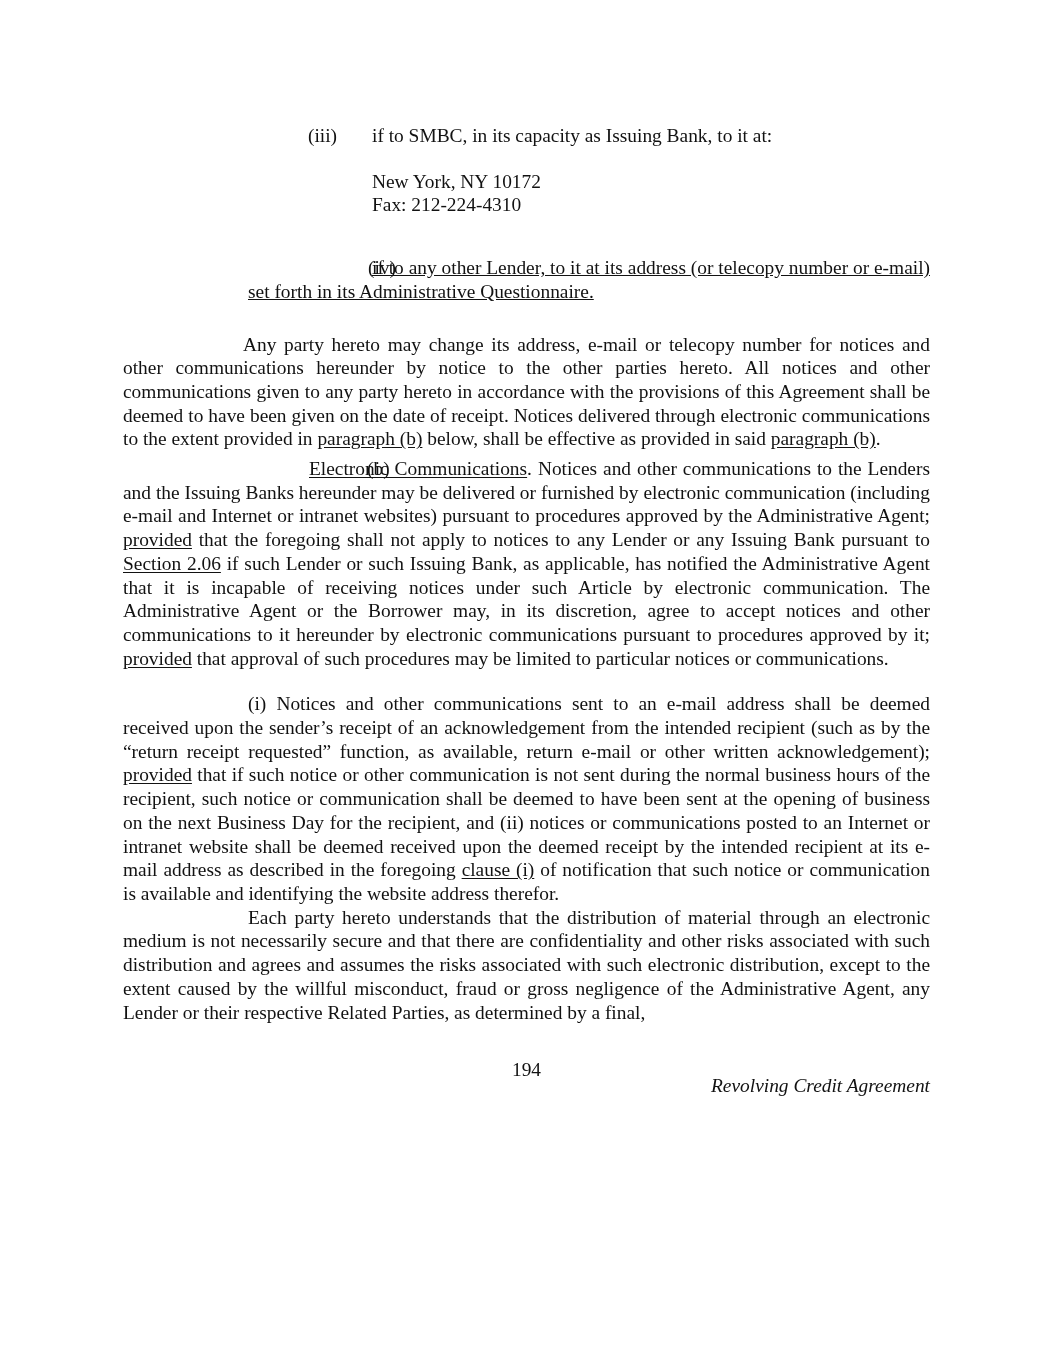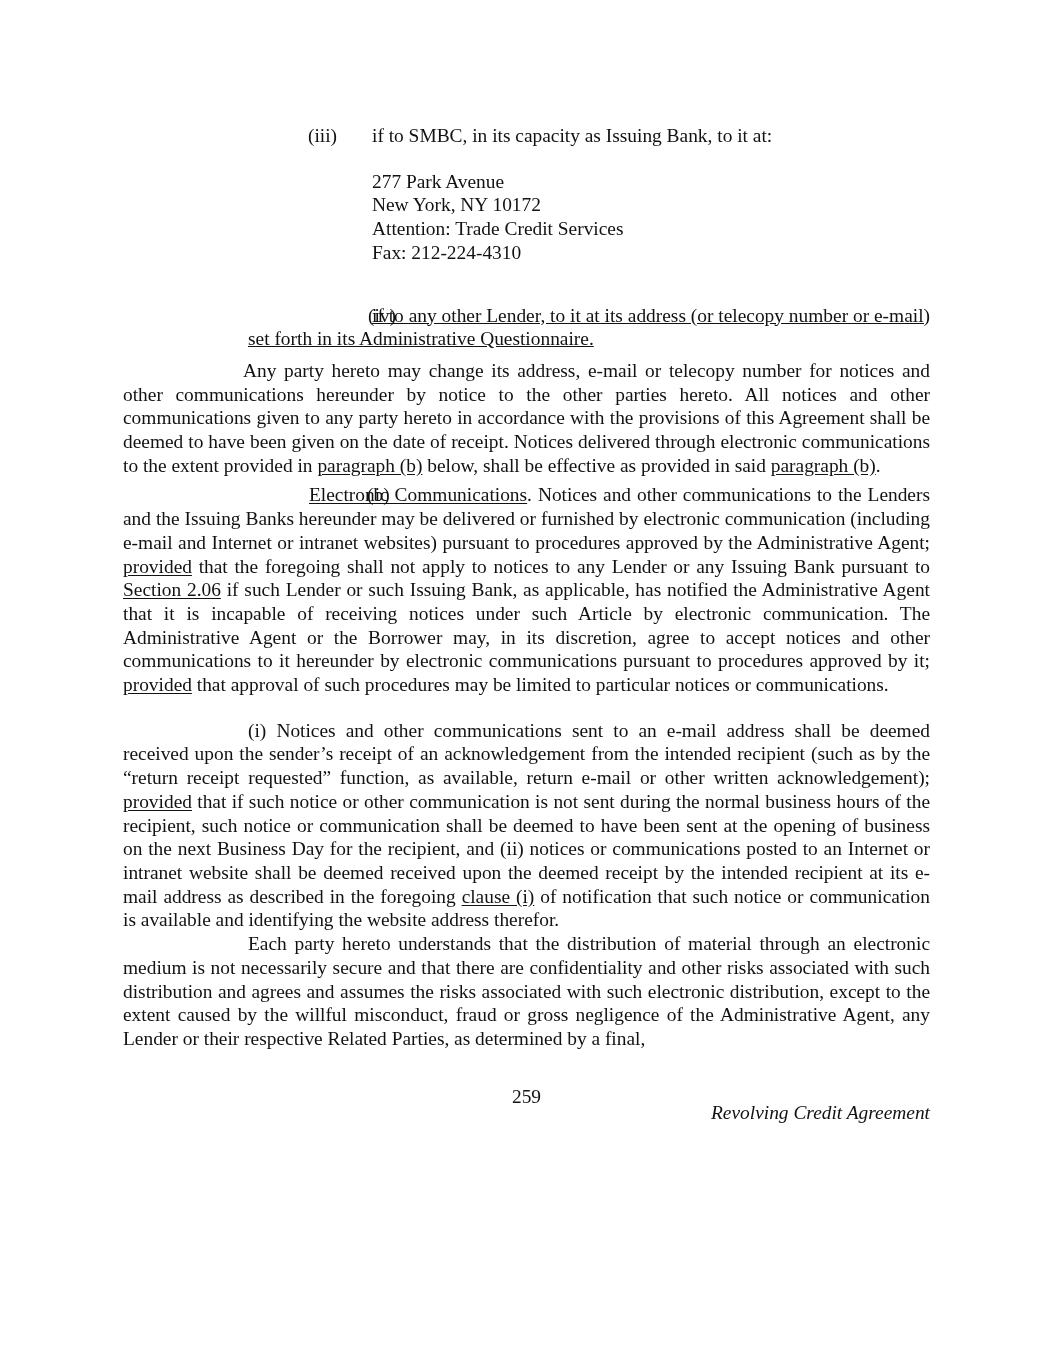--- a/index.html
+++ b/index.html
@@ -29,21 +29,21 @@
 
   .item-iv {
     margin-left: 125px;
     margin-top: 39px;
     text-indent: 60px;
     text-align: justify;
     text-decoration: underline;
   }
 
   .para { text-align: justify; }
-  .para-change  { margin-top: 8px; text-indent: 120px; }
+  .para-change  { margin-top: 29px; text-indent: 120px; }
   .para-b       { margin-top: 6px; text-indent: 122px; }
   .para-i       { margin-top: 22px; text-indent: 125px; }
   .para-each    { text-indent: 125px; }
 
   .u { text-decoration: underline; text-underline-offset: 2px; }
 
   .footer {
     position: relative;
     margin-top: 34px;
     text-align: center;
@@ -58,38 +58,36 @@
 </head>
 <body>
 
 <div class="page">
 
   <div class="item-line">
     <span class="item-num">(iii)</span><span>if to SMBC, in its capacity as Issuing Bank, to it at:</span>
   </div>
 
   <div class="address-block">
-    <div>277 Park Avenue</div>
     <div>New York, NY 10172</div>
-    <div>Attention: Trade Credit Services</div>
     <div>Fax: 212-224-4310</div>
   </div>
 
   <p class="item-iv">
     <span class="item-num">(iv)</span><span>if to any other Lender, to it at its address (or telecopy number or e-mail) set forth in its Administrative Questionnaire.</span>
   </p>
 
   <p class="para para-change"><span>Any party hereto may change its address, e-mail or telecopy number for notices and other communications hereunder by notice to the other parties hereto. All notices and other communications given to any party hereto in accordance with the provisions of this Agreement shall be deemed to have been given on the date of receipt.  Notices delivered through electronic communications to the extent provided in </span><span class="u">paragraph (b)</span><span> below, shall be effective as provided in said </span><span class="u">paragraph (b)</span><span>.</span></p>
 
   <p class="para para-b">
     <span class="item-num">(b)</span><span><span class="u">Electronic Communications</span><span>.  Notices and other communications to the Lenders and the Issuing Banks hereunder may be delivered or furnished by electronic communication (including e-mail and Internet or intranet websites) pursuant to procedures approved by the Administrative Agent; </span><span class="u">provided</span><span> that the foregoing shall not apply to notices to any Lender or any Issuing Bank pursuant to </span><span class="u">Section 2.06</span><span> if such Lender or such Issuing Bank, as applicable, has notified the Administrative Agent that it is incapable of receiving notices under such Article by electronic communication.  The Administrative Agent or the Borrower may, in its discretion, agree to accept notices and other communications to it hereunder by electronic communications pursuant to procedures approved by it; </span><span class="u">provided</span><span> that approval of such procedures may be limited to particular notices or communications.</span></span>
   </p>
 
   <p class="para para-i"><span>(i) Notices and other communications sent to an e-mail address shall be deemed received upon the sender’s receipt of an acknowledgement from the intended recipient (such as by the “return receipt requested” function, as available, return e-mail or other written acknowledgement); </span><span class="u">provided</span><span> that if such notice or other communication is not sent during the normal business hours of the recipient, such notice or communication shall be deemed to have been sent at the opening of business on the next Business Day for the recipient, and (ii) notices or communications posted to an Internet or intranet website shall be deemed received upon the deemed receipt by the intended recipient at its e-mail address as described in the foregoing </span><span class="u">clause (i)</span><span> of notification that such notice or communication is available and identifying the website address therefor.</span></p>
 
   <p class="para para-each">Each party hereto understands that the distribution of material through an electronic medium is not necessarily secure and that there are confidentiality and other risks associated with such distribution and agrees and assumes the risks associated with such electronic distribution, except to the extent caused by the willful misconduct, fraud or gross negligence of the Administrative Agent, any Lender or their respective Related Parties, as determined by a final,</p>
 
   <div class="footer">
-    <span>259</span>
+    <span>194</span>
     <span class="doc-title">Revolving Credit Agreement</span>
   </div>
 
 </div>
 
 </body></html>

